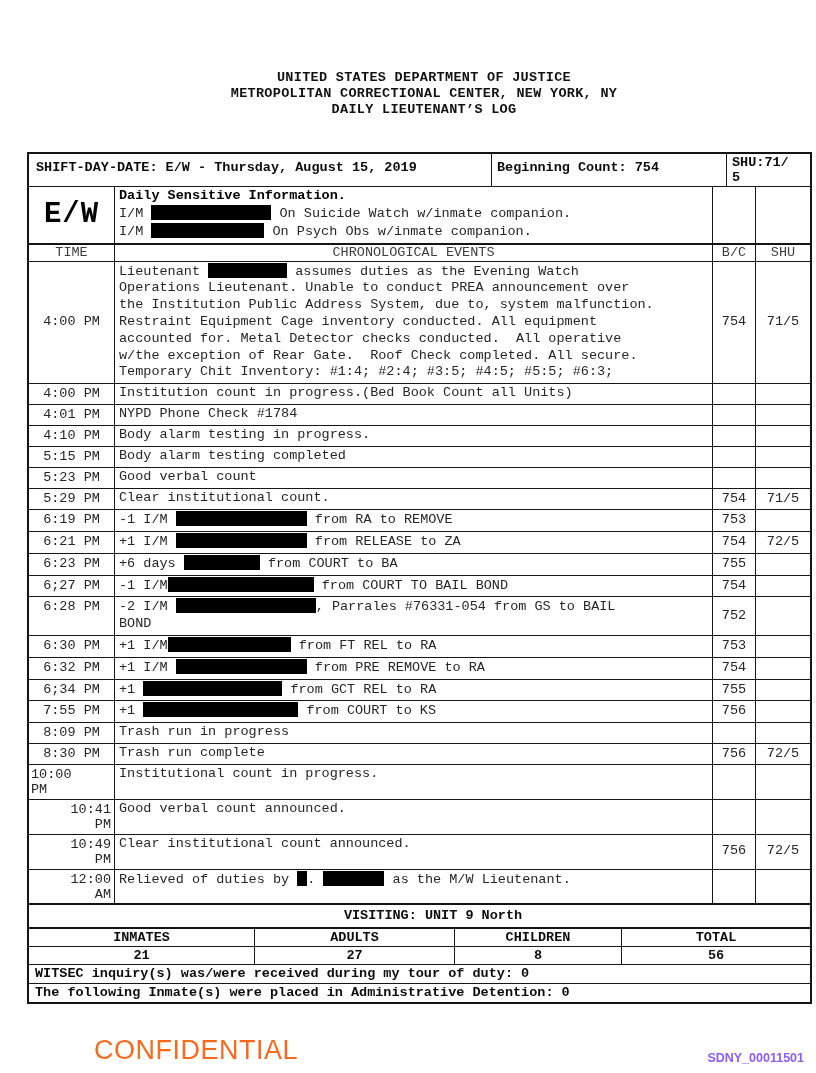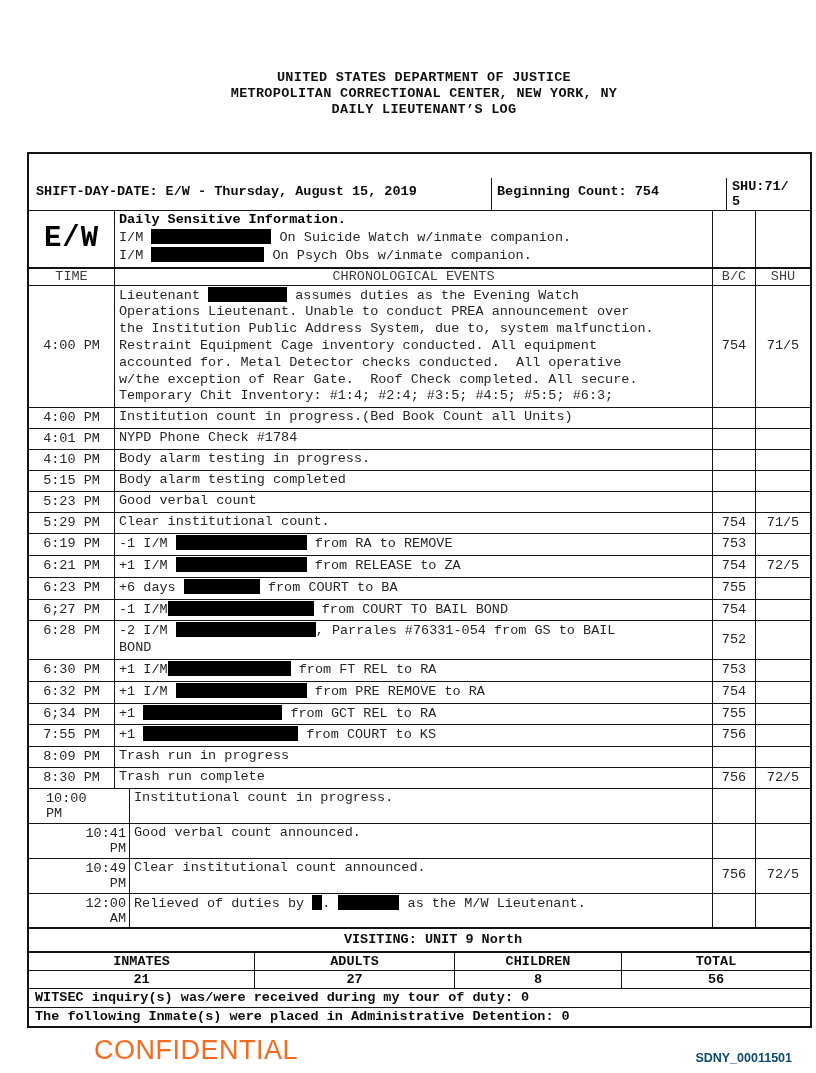--- a/index.html
+++ b/index.html
@@ -18,21 +18,21 @@
   .logtable {
     position: absolute; top: 152px; left: 27px; width: 785px;
     border: 2px solid #141414; background: #fff;
   }
   .row { display: flex; align-items: stretch; border-top: 1px solid #161616; }
   .r-top { border-top: none; }
   .cell { border-right: 1px solid #161616; min-width: 0; }
   .cell:last-child { border-right: none; }
 
   
-  .r-top { min-height: 30px; font-weight: bold; color:#0d0d0d;margin-top:24px; }
+  .r-top { min-height: 30px; font-weight: bold; color:#0d0d0d; }
   .c1 { width: 463px; padding: 6px 0 0 7px; }
   .c2 { width: 235px; padding: 6px 0 0 5px; }
   .c3 { flex: 1; padding: 2px 0 0 5px; }
   .shuwrap { display: inline-block; width: 60px; word-break: break-all; line-height: 14.5px; }
 
   
   .r-ew { min-height: 53px; }
   .ew { width: 86px; display: flex; align-items: center; justify-content: center;
         font-weight: bold; font-size: 29px; letter-spacing: 1px; color: #000; }
   .sens { flex: 1; padding: 1px 4px 2px; }
@@ -41,21 +41,21 @@
   .bc-empty { width: 43px; } .shu-empty { width: 54px; }
 
   
   .r-head { min-height: 18px; border-top: 2px solid #141414; }
   .r-head .cell { display: flex; align-items: center; justify-content: center;
                   color: #3d3d3d; line-height: 14px; }
   .h-time { width: 86px; } .h-ev { flex: 1; } .h-bc { width: 43px; } .h-shu { width: 54px; }
 
   
   .lrow { min-height: 21px; }
-  .lrow.tall2 { min-height: 34px; padding-left: 15px; }
+  .lrow.tall2 { min-height: 34px; }
   .c-time { width: 86px; text-align: center; padding: 2px 3px 0; }
   .c-time.vc { display: flex; align-items: center; justify-content: center; padding-top: 0; }
   .c-time.wrap-left  { text-align: left;  padding-left: 2px; }
   .c-time.wrap-right { text-align: right; padding-right: 3px; }
   .c-time.wrap-left .tspan, .c-time.wrap-right .tspan {
     display: inline-block; width: 48px; line-height: 15px; }
   .c-time.wrap-right .tspan { text-align: right; }
   .c-ev { flex: 1; padding: 1px 4px 2px; white-space: pre-wrap; }
   .c-bc { width: 43px; display: flex; align-items: center; justify-content: center; }
   .c-shu { width: 54px; display: flex; align-items: center; justify-content: center; }
@@ -72,23 +72,23 @@
   .vline-row.first { border-top: 2px solid #141414; }
   .vline-cell { flex: 1; padding: 1px 0 0 6px; }
 
   
   .confidential {
     position: absolute; left: 94px; top: 1042px;
     font-family: "Liberation Sans", sans-serif; font-size: 27px; font-weight: 400;
     letter-spacing: 0.5px;
   }
   .bates {
-    position: absolute; right: 24px; top: 1050px;
+    position: absolute; right: 12px; top: 1050px;
     font-family: "Liberation Sans", sans-serif; font-size: 12.5px; font-weight: 700;
-    color: #0c4a6e;
+    color: #8b5cf6;
   }
 </style>
 </head>
 <body>
 
 <div class="page">
 
   <div class="doc-header">
     <div>UNITED STATES DEPARTMENT OF JUSTICE</div>
     <div>METROPOLITAN CORRECTIONAL CENTER, NEW YORK, NY</div>

